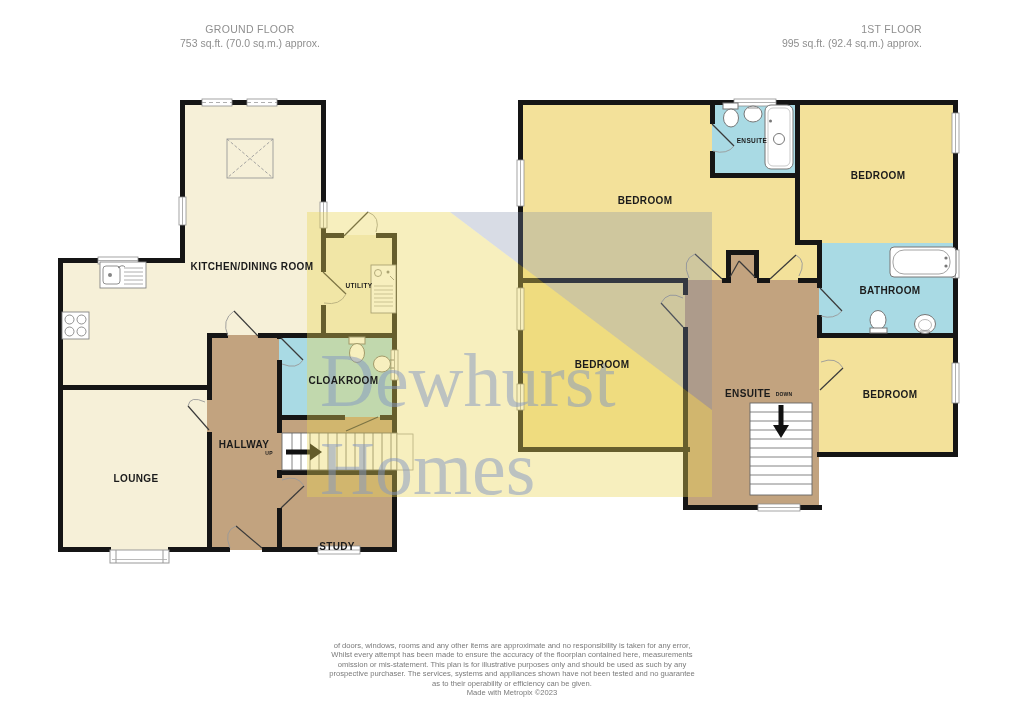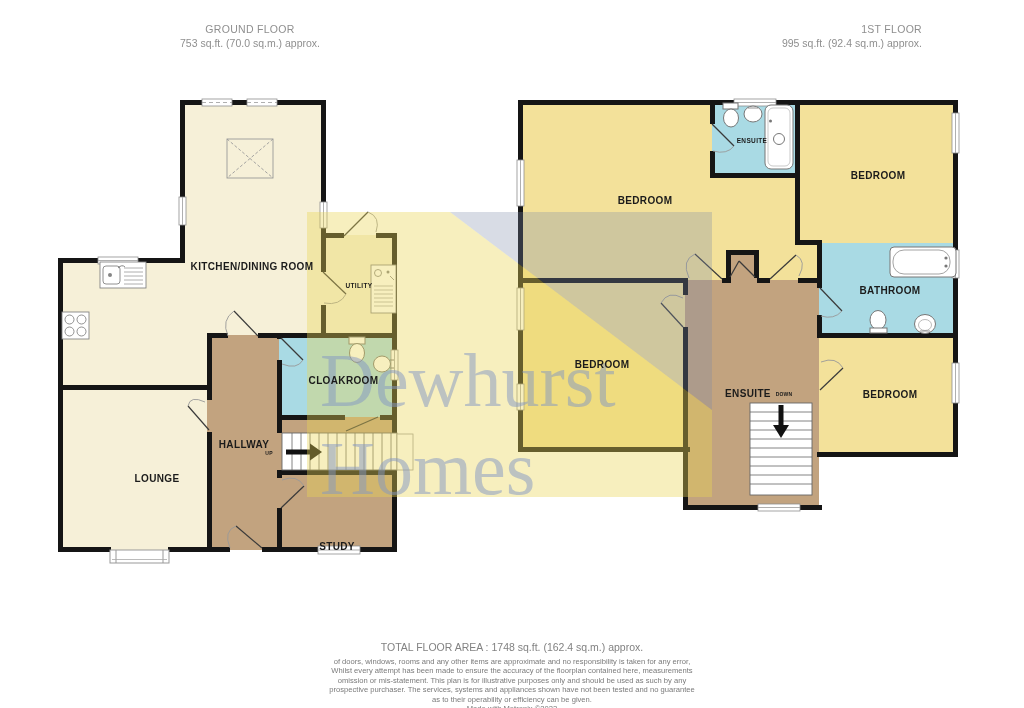--- a/index.html
+++ b/index.html
@@ -339,38 +339,37 @@
   </svg>
 
   <svg class="wm" width="1024" height="708">
     <polygon points="307,212 450,212 712,410 712,497 307,497" fill="rgba(233,213,85,0.38)"></polygon>
     <polygon points="450,212 712,212 712,410" fill="rgba(125,138,170,0.30)"></polygon>
   </svg>
   <div class="wm-text" style="left:320px;top:342px;">Dewhurst</div>
   <div class="wm-text" style="left:320px;top:430px;">Homes</div>
 
   <div class="lbl" style="left:252px;top:266px;">KITCHEN/DINING ROOM</div>
-  <div class="lbl" style="left:136px;top:478px;margin-left:21px;">LOUNGE</div>
+  <div class="lbl" style="left:136px;top:478px;">LOUNGE</div>
   <div class="lbl" style="left:244px;top:444px;">HALLWAY</div>
   <div class="lbl tiny" style="left:269px;top:453px;">UP</div>
   <div class="lbl" style="left:339px;top:380px;padding-left:9px;">CLOAKROOM</div>
   <div class="lbl" style="left:337px;top:512px;margin-top:34px;">STUDY</div>
   <div class="lbl small" style="left:359px;top:285px;">UTILITY</div>
 
   <div class="lbl" style="left:645px;top:200px;">BEDROOM</div>
   <div class="lbl small" style="left:752px;top:140px;">ENSUITE</div>
   <div class="lbl" style="left:878px;top:175px;">BEDROOM</div>
   <div class="lbl" style="left:890px;top:290px;">BATHROOM</div>
   <div class="lbl" style="left:602px;top:364px;">BEDROOM</div>
   <div class="lbl" style="left:890px;top:394px;">BEDROOM</div>
   <div class="lbl" style="left:748px;top:393px;">ENSUITE</div>
   <div class="lbl tiny" style="left:784px;top:394px;">DOWN</div>
 
   <div class="footer" style="top:641px;">
-    <div class="total">TOTAL FLOOR AREA : 1748 sq.ft. (162.4 sq.m.) approx.</div>
     <div class="disc">of doors, windows, rooms and any other items are approximate and no responsibility is taken for any error,</div>
     <div class="disc">Whilst every attempt has been made to ensure the accuracy of the floorplan contained here, measurements</div>
     <div class="disc">omission or mis-statement. This plan is for illustrative purposes only and should be used as such by any</div>
     <div class="disc">prospective purchaser. The services, systems and appliances shown have not been tested and no guarantee</div>
     <div class="disc">as to their operability or efficiency can be given.</div>
     <div class="disc">Made with Metropix ©2023</div>
   </div>
 
 </div>
 

